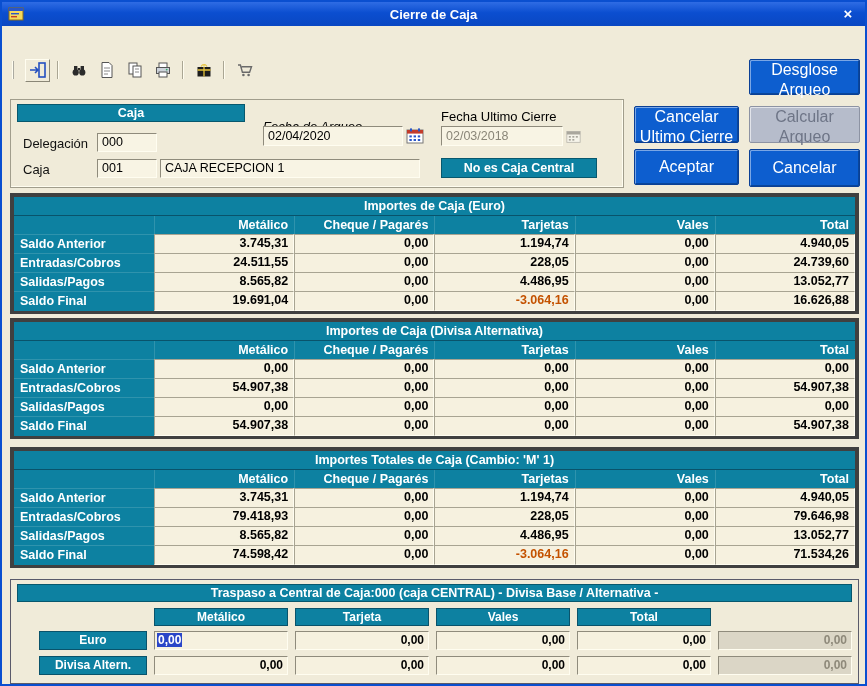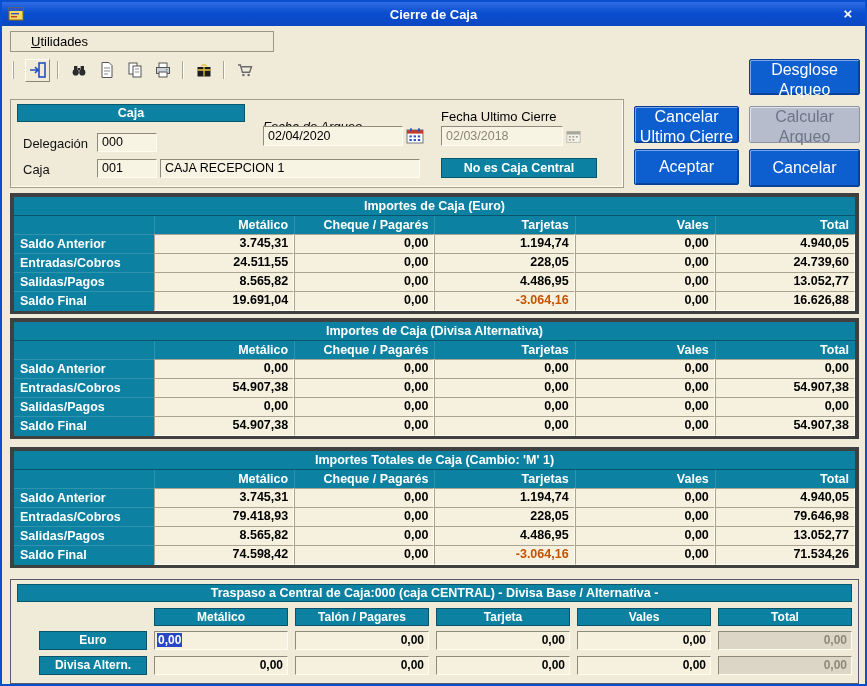--- a/index.html
+++ b/index.html
@@ -119,23 +119,20 @@
         <rect x="1" y="2" width="14" height="12" fill="#f5d95a" stroke="#8a6d1a"></rect>
         <rect x="1" y="2" width="14" height="3" fill="#2a56c8"></rect>
         <rect x="3" y="7" width="8" height="1.4" fill="#2a56c8"></rect>
         <rect x="3" y="10" width="6" height="1.4" fill="#c23b2a"></rect>
       </svg>
     </span>
     <span class="title">Cierre de Caja</span>
     <span class="close">×</span>
   </div>
 
-  <div class="menu-panel">
-    <span class="menu-item">Utilidades</span>
-  </div>
 
   <div class="toolbar">
     <span class="grip"></span>
     <span class="tbtn raised">
       <svg width="20" height="20" viewBox="0 0 20 20">
         <rect x="11" y="3" width="6" height="14" fill="none" stroke="#234fc0" stroke-width="1.6"></rect>
         <path d="M2 10 h8 M7 7 l3 3 -3 3" fill="none" stroke="#234fc0" stroke-width="1.6"></path>
       </svg>
     </span>
     <span class="tsep"></span>
@@ -369,21 +366,20 @@
           <div class="cell">71.534,26</div>
         </div>
       </div>
     </div>
 
   <div class="traspaso">
     <div class="teal-band t-title">Traspaso a Central de Caja:000 (caja CENTRAL) - Divisa Base / Alternativa -</div>
     <div class="t-row" id="traspaso-head">
       <div class="t-corner"></div>
     <div class="t-chead">Metálico</div>
-        <div class="t-chead">Talón / Pagares</div>
         <div class="t-chead">Tarjeta</div>
         <div class="t-chead">Vales</div>
         <div class="t-chead">Total</div>
       </div>
     <div id="traspaso-body">
         <div class="t-row">
           <div class="t-labelcell">
             <div class="t-label">Euro</div>
           </div>
           <div class="t-input focused"><span class="selected-text">0,00</span></div>

